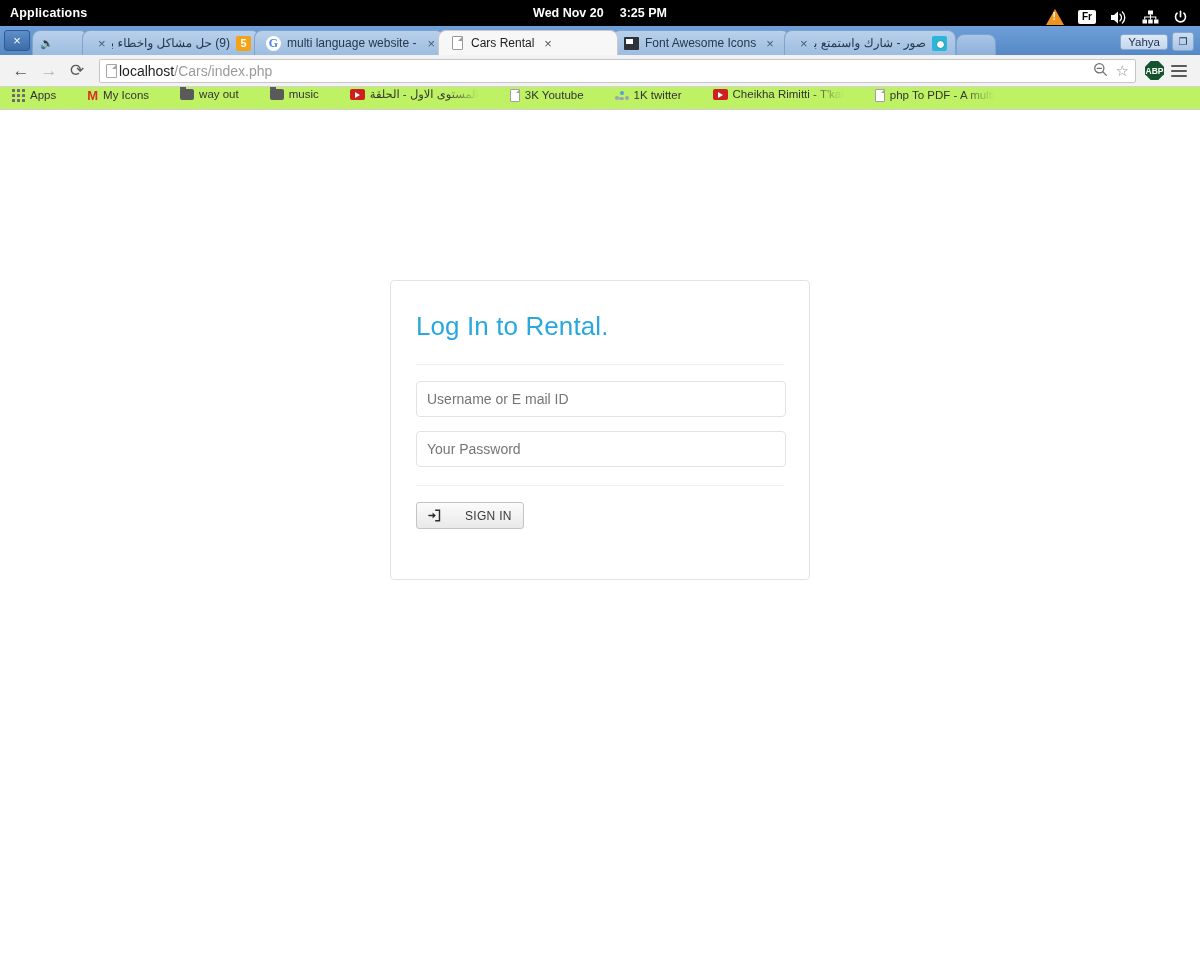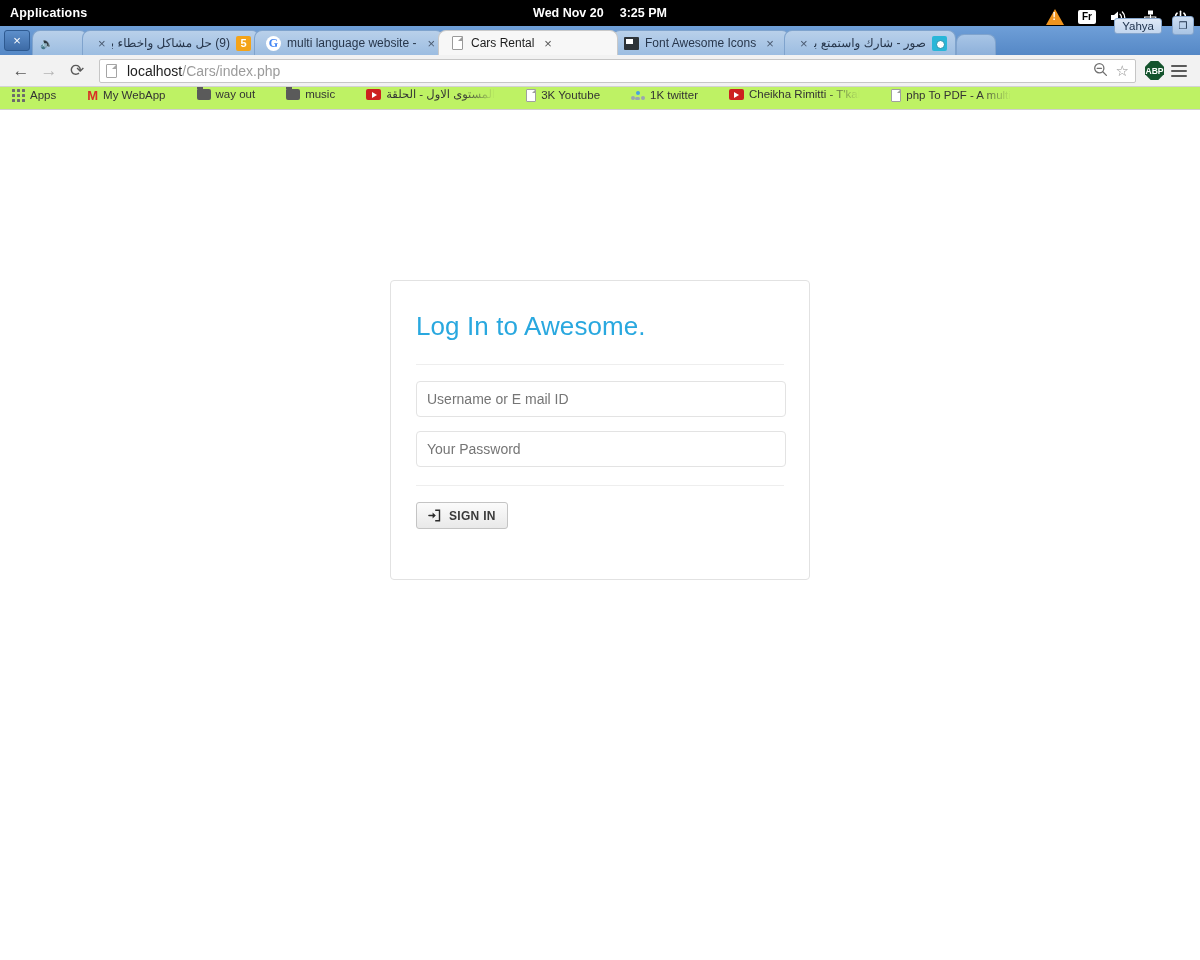--- a/index.html
+++ b/index.html
@@ -120,22 +120,22 @@
   }
   .fav-mute { color: #2b4368; font-size: 11px; }
   .tab-mini { padding: 0 7px; }
   .newtab-shape {
     width: 40px; height: 21px; margin-bottom: 0;
     background: linear-gradient(#a8c5e6,#8db0da);
     border: 1px solid #7fa3cd; border-bottom: none;
     border-radius: 8px 8px 0 0; margin-left: 6px; flex: none;
   }
   .titlebar-right {
-    margin-left: auto; display: flex; align-items: center; gap: 10px;
-    padding: 0 6px 20px 0;
+    margin-left: auto; display: flex; align-items: center; gap: 4px;
+    padding: 0 6px 4px 0;
   }
   .user-chip {
     font-size: 11.5px; color: #1c2f49; background: linear-gradient(#dfe9f6,#c3d6ee);
     border: 1px solid #86a6cd; border-radius: 3px; padding: 1px 7px;
   }
   .win-restore {
     width: 22px; height: 19px; border: 1px solid #86a6cd; border-radius: 3px;
     background: linear-gradient(#cddef2,#a9c4e4);
     display: flex; align-items: center; justify-content: center;
     color: #1c2f49; font-size: 10px;
@@ -148,21 +148,21 @@
   }
   .nav-btn {
     width: 26px; height: 26px; display: flex; align-items: center;
     justify-content: center; color: #5a5a5a; font-size: 17px;
     line-height: 1; border-radius: 3px;
   }
   .nav-btn.dim { color: #b5b5b5; }
   .omnibox {
     flex: 1; height: 24px; margin: 0 7px; background: #ffffff;
     border: 1px solid #c6c6c6; border-radius: 2px;
-    display: flex; align-items: center; padding: 0 6px; gap: 10px;
+    display: flex; align-items: center; padding: 0 6px; gap: 2px;
     font-size: 14px; color: #9b9b9b; overflow: hidden;
   }
   .omnibox .url-host { color: #1d1d1d; }
   .omni-doc {
     width: 11px; height: 14px; background: #fff; border: 1px solid #a5a5a5;
     border-radius: 1px; flex: none; position: relative;
   }
   .omni-doc::after {
     content: ""; position: absolute; right: -1px; top: -1px;
     border-width: 0 0 5px 5px; border-style: solid;
@@ -259,25 +259,25 @@
     letter-spacing: .1px; line-height: 1.2;
   }
   .rule { height: 1px; background: #eeeeee; margin: 22px 0 16px 0; }
   .rule.second { margin: 18px 0 16px 0; }
   .field {
     width: 370px; height: 36px; border: 1px solid #e3e3e3; border-radius: 4px;
     background: #fff; display: flex; align-items: center; padding: 0 10px;
     font-size: 14px; color: #aaaaaa; margin-bottom: 14px;
   }
   .signin-btn {
-    display: inline-flex; align-items: center; gap: 8px;
+    display: inline-flex; align-items: center; gap: 24px;
     height: 27px; padding: 0 11px;
     background: linear-gradient(#fbfbfb,#e9e9e9);
     border: 1px solid #c4c4c4; border-radius: 3px;
-    font-size: 12px; color: #3a3a3a; letter-spacing: .3px; font-weight: bold;
+    font-size: 12px; color: #3a3a3a; letter-spacing: .3px;
   }
   .signin-ic { width: 13px; height: 13px; flex: none; display: block; }
 </style>
 </head>
 <body>
 
 <div class="os-panel">
   <div class="os-apps">Applications</div>
   <div class="os-clock">
     <span>Wed Nov 20</span>
@@ -395,21 +395,21 @@
         <i></i>
         <i></i>
         <i></i>
         <i></i>
         <i></i>
       </span>
       <span class="bm-label">Apps</span>
     </div>
     <div class="bm">
       <span class="ic-gmail">M</span>
-      <span class="bm-label">My WebApp</span>
+      <span class="bm-label">My Icons</span>
     </div>
     <div class="bm">
       <span class="ic-folder"></span>
       <span class="bm-label">way out</span>
     </div>
     <div class="bm">
       <span class="ic-folder"></span>
       <span class="bm-label">music</span>
     </div>
     <div class="bm">
@@ -434,21 +434,21 @@
       <span class="bm-label fade">Cheikha Rimitti - T'kal</span>
     </div>
     <div class="bm">
       <span class="ic-page"></span>
       <span class="bm-label fade">php To PDF - A multi</span>
     </div>
   </div>
 
 <div class="viewport">
   <div class="login-card">
-    <div class="login-title">Log In to Awesome.</div>
+    <div class="login-title">Log In to Rental.</div>
     <div class="rule"></div>
     <input class="field" type="text" placeholder="Username or E mail ID" style="">
     <input class="field" type="text" placeholder="Your Password" style="">
     <div class="rule second"></div>
     <button class="signin-btn">
       <span class="signin-ic">
         <svg width="13" height="13" viewBox="0 0 13 13">
           <path d="M7.2 1.2h4.3v10.6H7.2" stroke="#2b2b2b" stroke-width="1.4" fill="none"></path>
           <path d="M1 6.5h5.6" stroke="#2b2b2b" stroke-width="1.6" stroke-linecap="round"></path>
           <path d="M4.6 3.6l3 2.9-3 2.9z" fill="#2b2b2b"></path>

